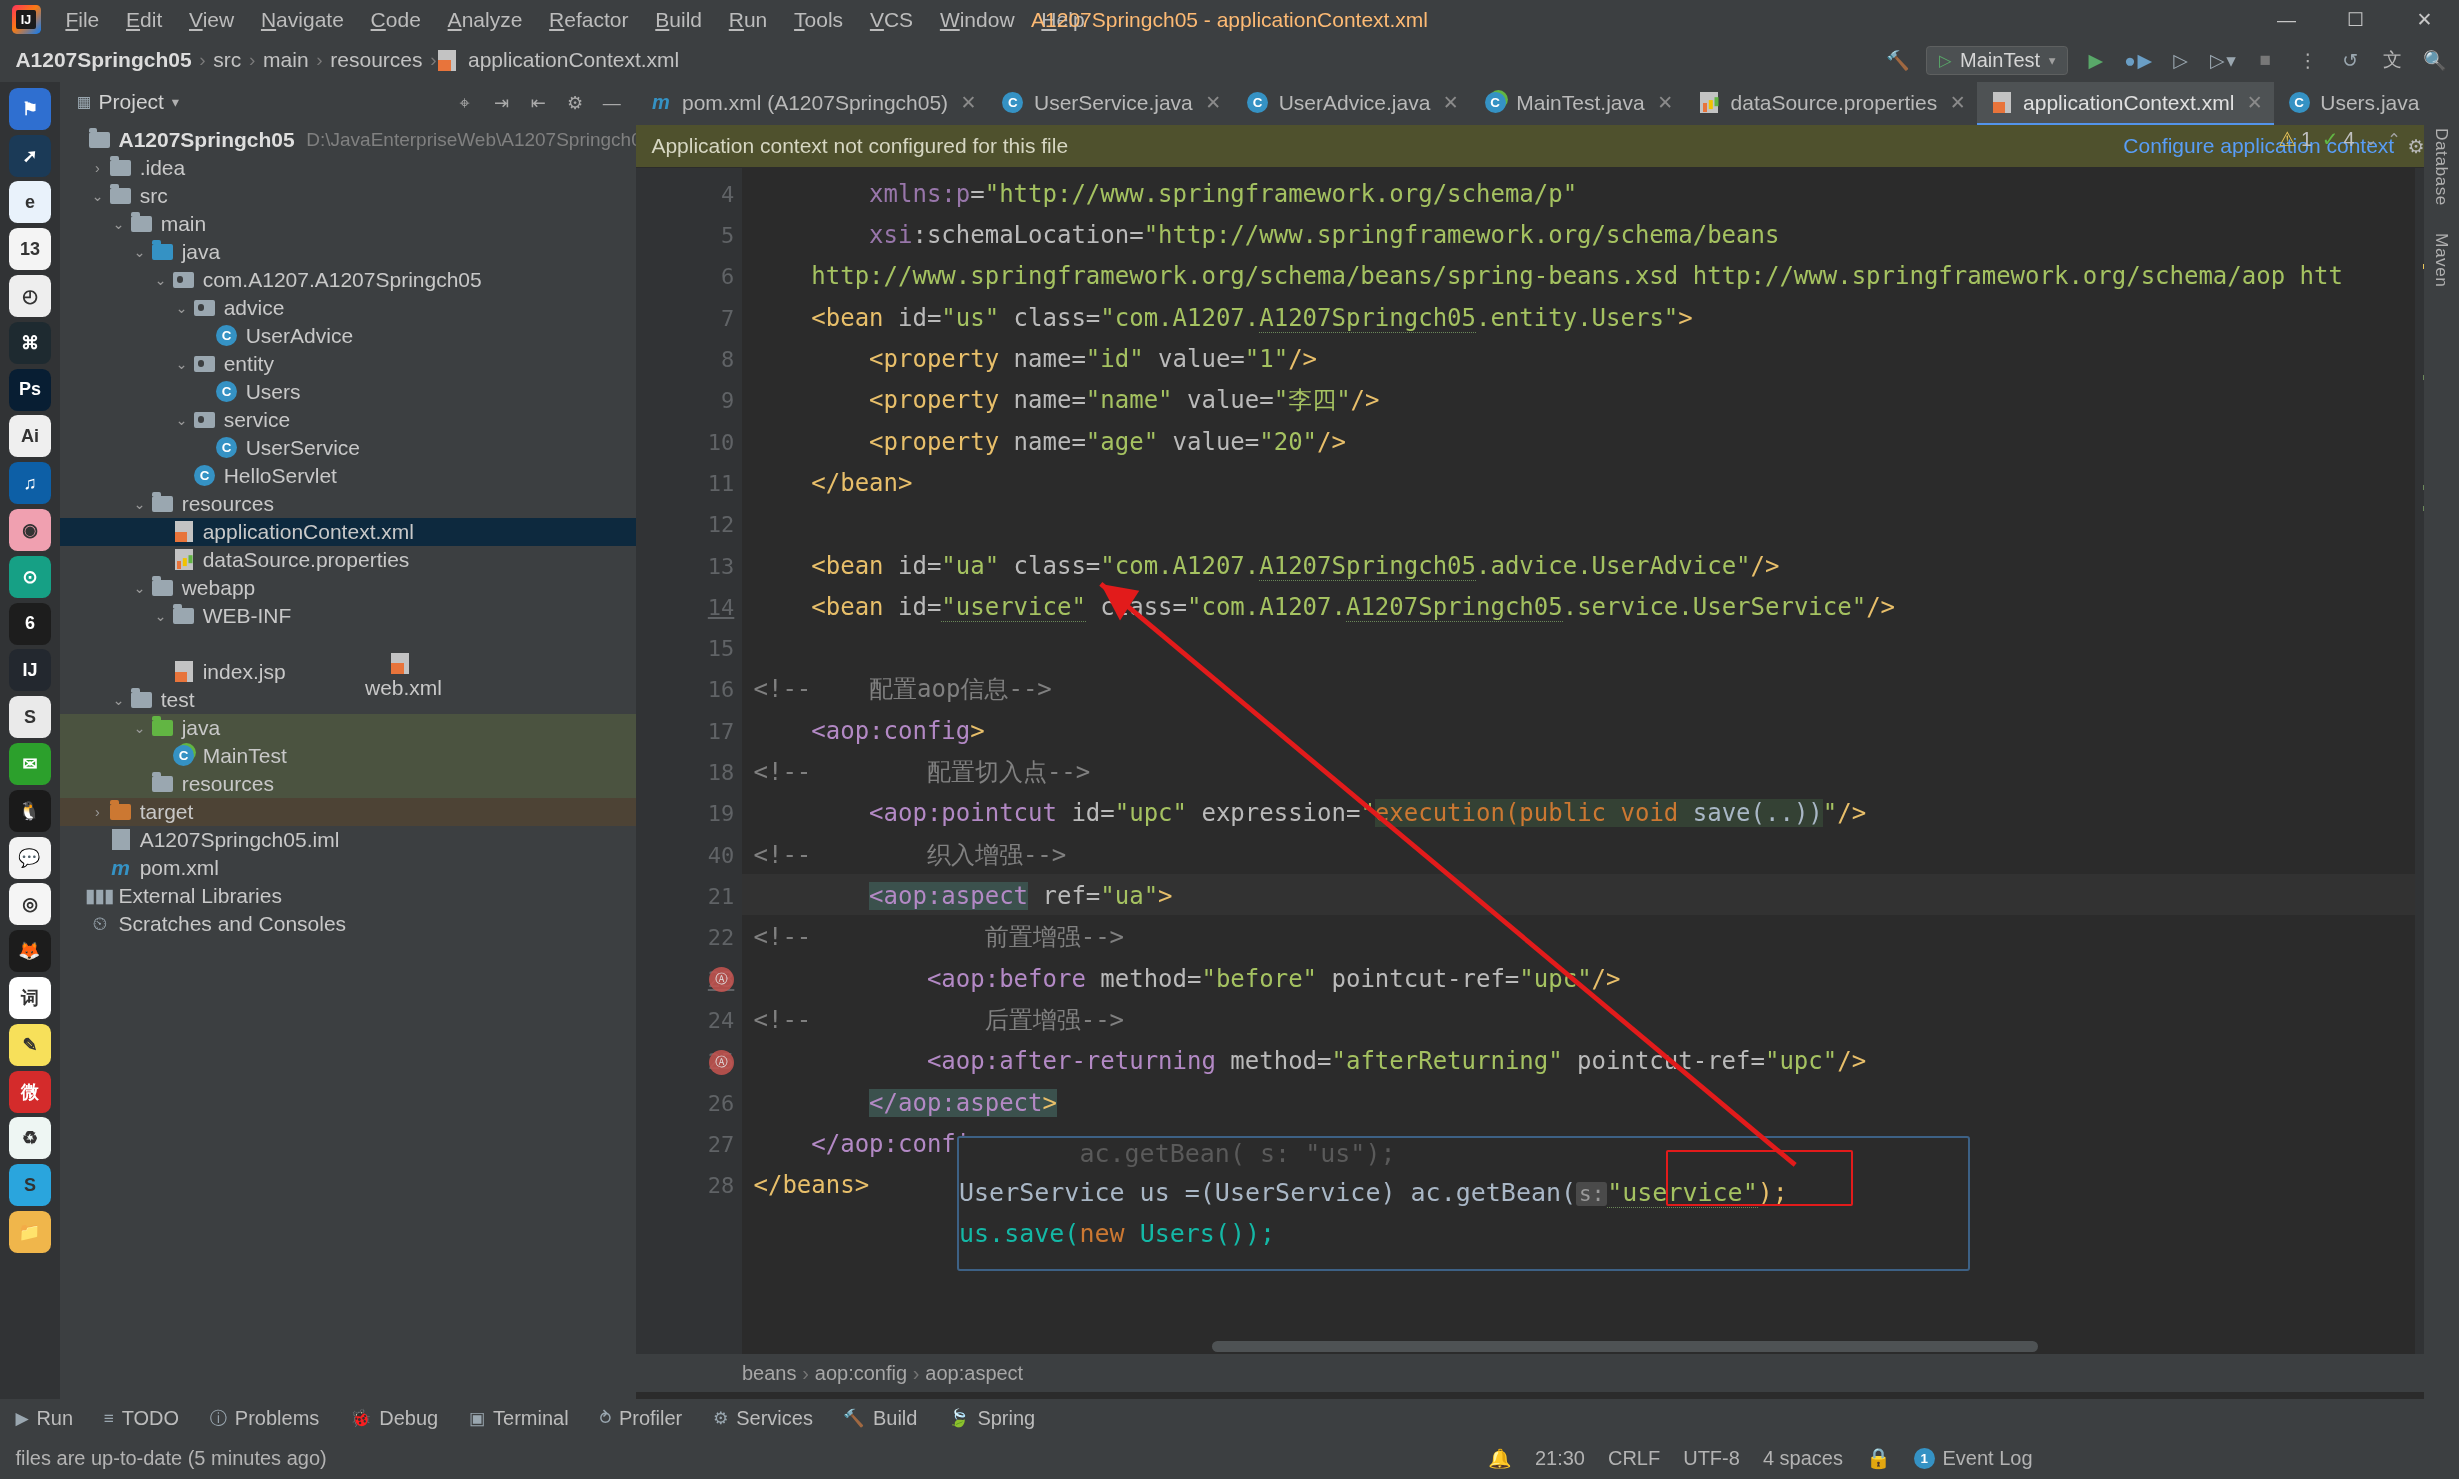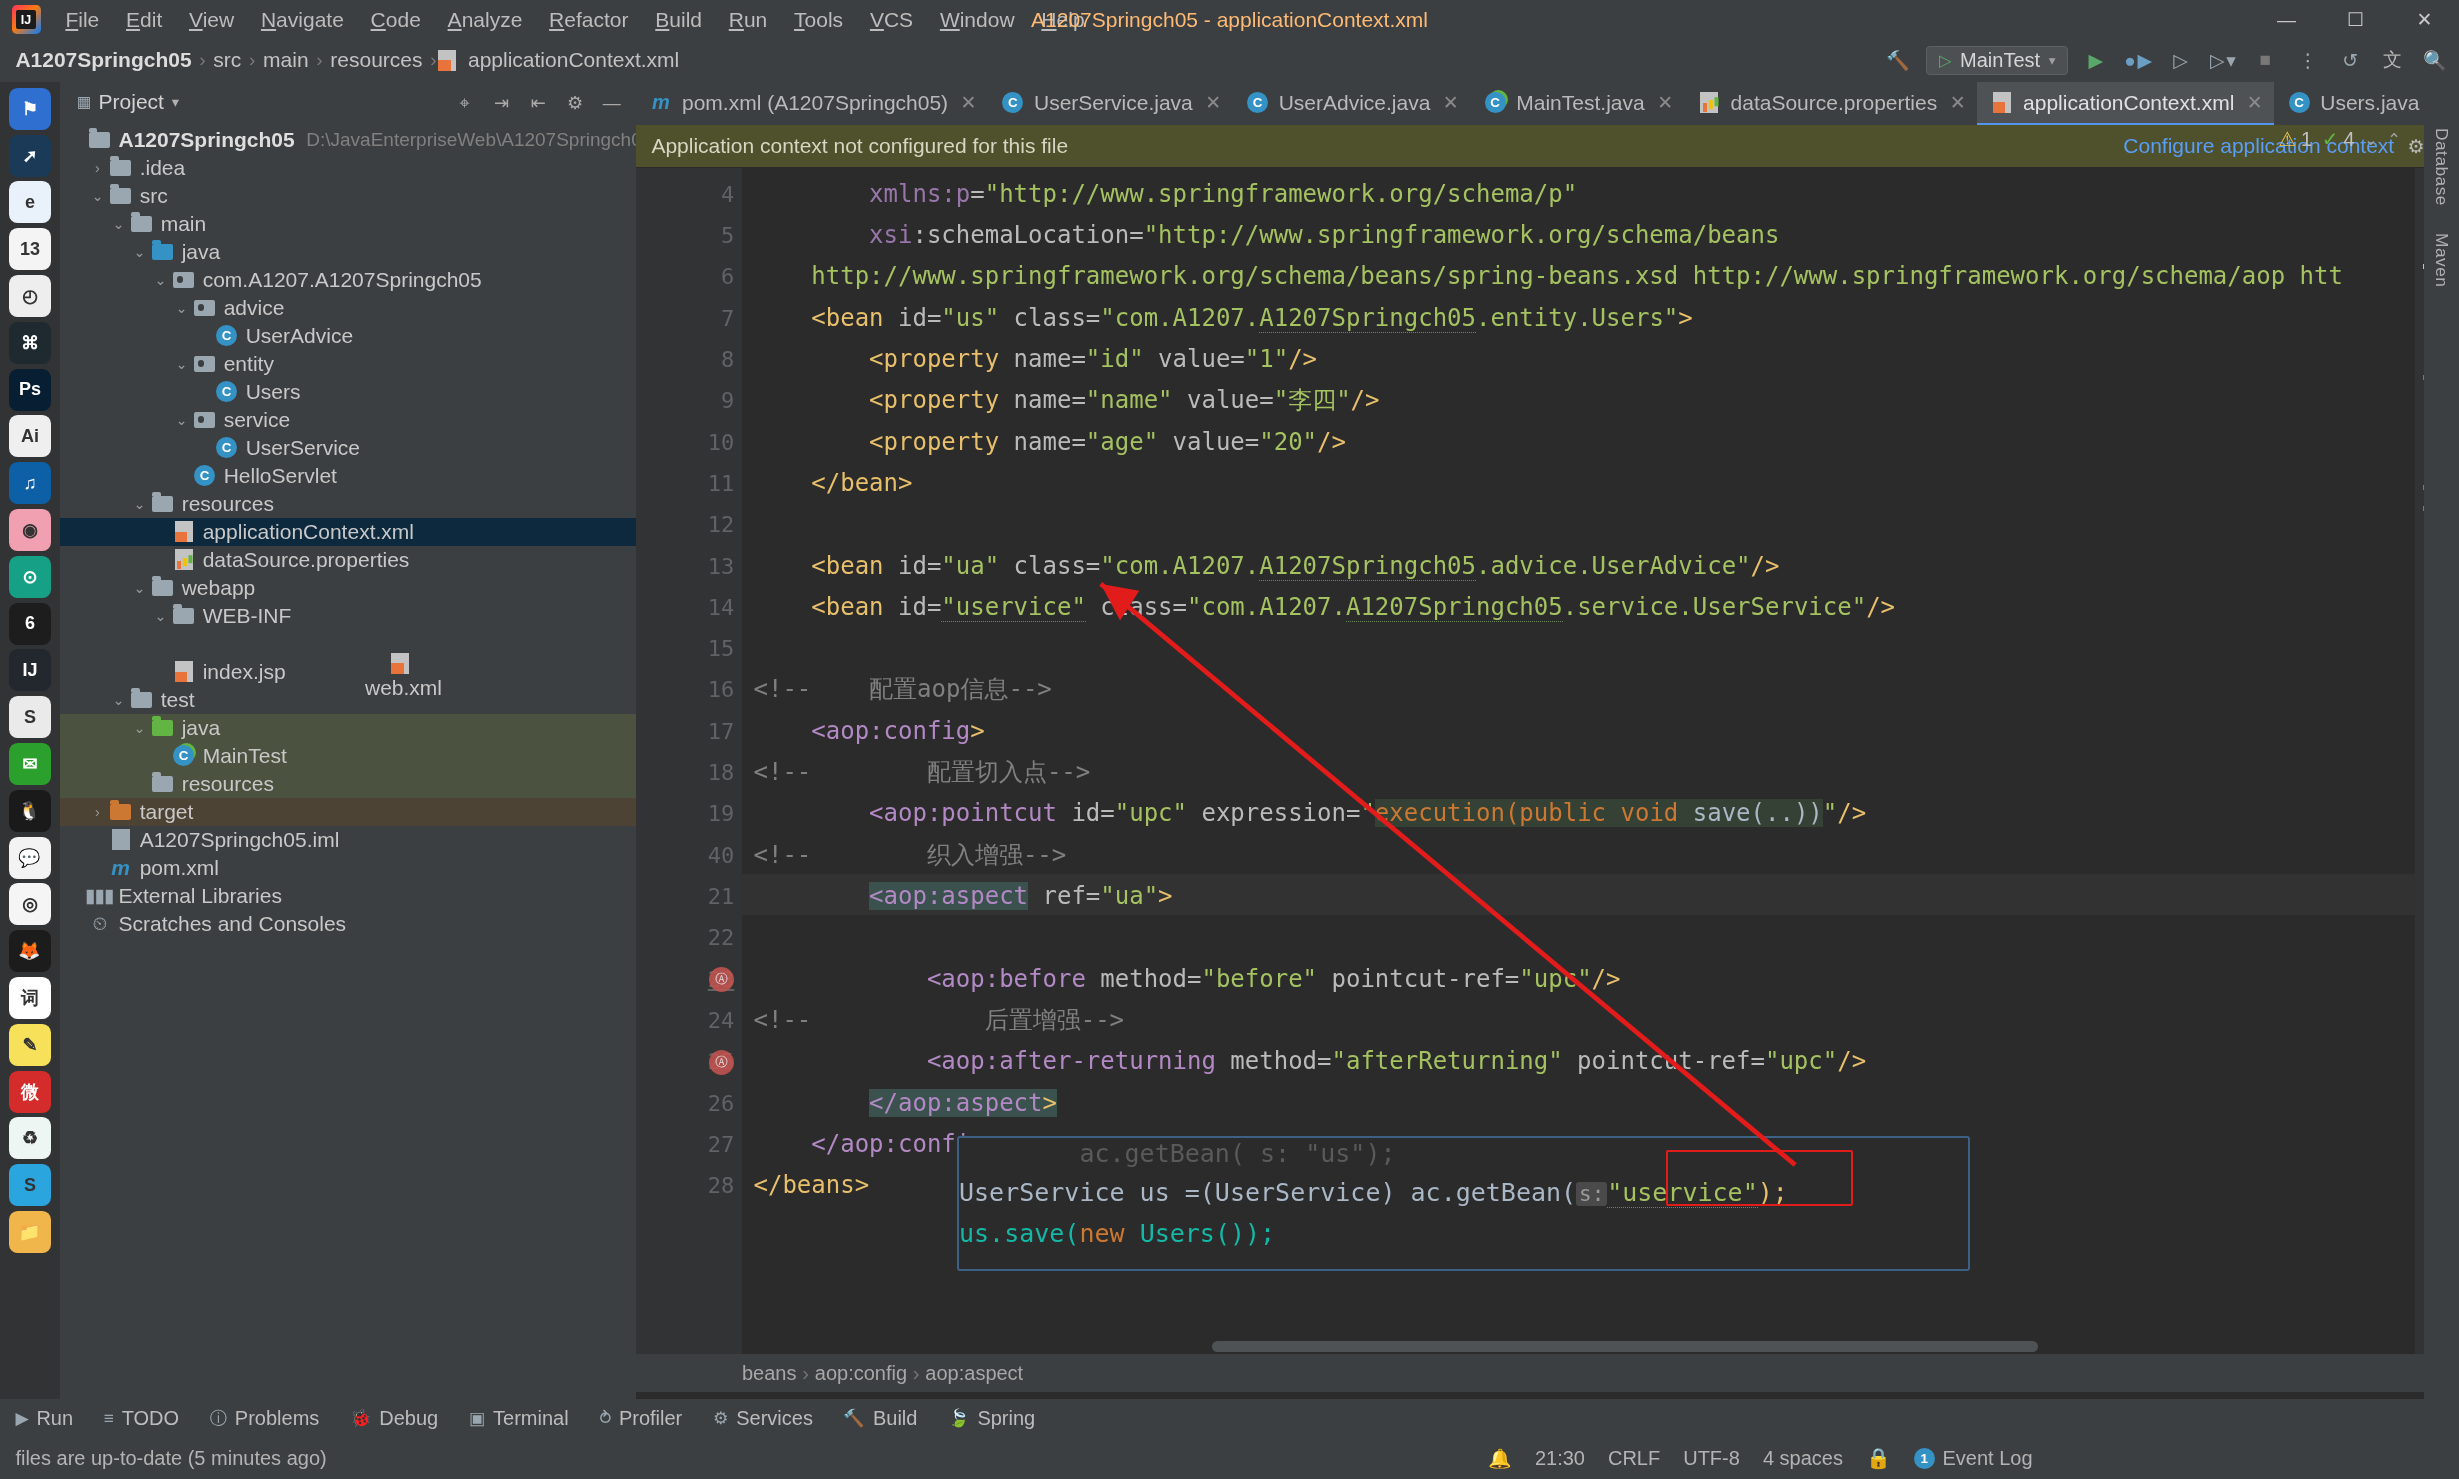--- a/index.html
+++ b/index.html
@@ -549,21 +549,21 @@
           <div class="lnum" style="top: 88px;">6</div>
           <div class="lnum" style="top: 130px;">7</div>
           <div class="fold" style="top: 130px; right: -25px;">⊖</div>
           <div class="lnum" style="top: 171px;">8</div>
           <div class="lnum" style="top: 212px;">9</div>
           <div class="lnum" style="top: 254px;">10</div>
           <div class="lnum" style="top: 295px;">11</div>
           <div class="fold" style="top: 295px; right: -25px;">⊖</div>
           <div class="lnum" style="top: 336px;">12</div>
           <div class="lnum" style="top: 378px;">13</div>
-          <div class="lnum" style="top: 419px;">14</div>
+          <div class="lnum" style="top: 419px; text-decoration: underline;">14</div>
           <div class="lnum" style="top: 460px;">15</div>
           <div class="lnum" style="top: 501px;">16</div>
           <div class="lnum" style="top: 543px;">17</div>
           <div class="fold" style="top: 543px; right: -25px;">⊖</div>
           <div class="lnum" style="top: 584px;">18</div>
           <div class="lnum" style="top: 625px;">19</div>
           <div class="lnum" style="top: 667px;">40</div>
           <div class="lnum" style="top: 708px;">21</div>
           <div class="fold" style="top: 708px; right: -25px;">⊖</div>
           <div class="lnum" style="top: 749px;">22</div>
@@ -592,20 +592,21 @@
           <pre class="codeline" style="position: absolute; left: 11.5px; top: 336px;">&nbsp;</pre>
           <pre class="codeline" style="position: absolute; left: 11.5px; top: 378px;"><span class="pl">    </span><span class="tg">&lt;bean </span><span class="at">id=</span><span class="va">"ua"</span><span class="at"> class=</span><span class="va">"com.A1207.<span class="squig">A1207Springch05</span>.advice.UserAdvice"</span><span class="tg">/&gt;</span></pre>
           <pre class="codeline" style="position: absolute; left: 11.5px; top: 419px;"><span class="pl">    </span><span class="tg">&lt;bean </span><span class="at">id=</span><span class="va"><span class="squig">"uservice"</span></span><span class="at"> class=</span><span class="va">"com.A1207.<span class="squig">A1207Springch05</span>.service.UserService"</span><span class="tg">/&gt;</span></pre>
           <pre class="codeline" style="position: absolute; left: 11.5px; top: 460px;">&nbsp;</pre>
           <pre class="codeline" style="position: absolute; left: 11.5px; top: 501px;"><span class="cm">&lt;!--    配置aop信息--&gt;</span></pre>
           <pre class="codeline" style="position: absolute; left: 11.5px; top: 543px;"><span class="pl">    </span><span class="tgp">&lt;aop:config</span><span class="tg">&gt;</span></pre>
           <pre class="codeline" style="position: absolute; left: 11.5px; top: 584px;"><span class="cm">&lt;!--        配置切入点--&gt;</span></pre>
           <pre class="codeline" style="position: absolute; left: 11.5px; top: 625px;"><span class="pl">        </span><span class="tgp">&lt;aop:pointcut </span><span class="at">id=</span><span class="va">"upc"</span><span class="at"> expression=</span><span class="va">"</span><span class="hl"><span style="color:#cc7832">execution(</span><span style="color:#cc7832">public void </span><span style="color:#a9b7c6">save(..))</span></span><span class="va">"</span><span class="tg">/&gt;</span></pre>
           <pre class="codeline" style="position: absolute; left: 11.5px; top: 667px;"><span class="cm">&lt;!--        织入增强--&gt;</span></pre>
           <pre class="codeline" style="position: absolute; left: 11.5px; top: 708px;"><span class="pl">        </span><span class="hl2"><span class="tgp">&lt;aop:aspect</span></span><span class="at"> ref=</span><span class="va">"ua"</span><span class="tg">&gt;</span></pre>
+          <pre class="codeline" style="position: absolute; left: 11.5px; top: 749px;"><span class="cm">&lt;!--            前置增强--&gt;</span></pre>
           <pre class="codeline" style="position: absolute; left: 11.5px; top: 791px;"><span class="pl">            </span><span class="tgp">&lt;aop:before </span><span class="at">method=</span><span class="va">"before"</span><span class="at"> pointcut-ref=</span><span class="va">"upc"</span><span class="tg">/&gt;</span></pre>
           <pre class="codeline" style="position: absolute; left: 11.5px; top: 832px;"><span class="cm">&lt;!--            后置增强--&gt;</span></pre>
           <pre class="codeline" style="position: absolute; left: 11.5px; top: 873px;"><span class="pl">            </span><span class="tgp">&lt;aop:after-returning </span><span class="at">method=</span><span class="va">"afterReturning"</span><span class="at"> pointcut-ref=</span><span class="va">"upc"</span><span class="tg">/&gt;</span></pre>
           <pre class="codeline" style="position: absolute; left: 11.5px; top: 915px;"><span class="pl">        </span><span class="hl2"><span class="tgp">&lt;/aop:aspect</span><span class="tg">&gt;</span></span></pre>
           <pre class="codeline" style="position: absolute; left: 11.5px; top: 956px;"><span class="pl">    </span><span class="tgp">&lt;/aop:config</span><span class="tg">&gt;</span></pre>
           <pre class="codeline" style="position: absolute; left: 11.5px; top: 997px;"><span class="tg">&lt;/beans&gt;</span></pre>
         </div>
     </div>
 
     <div class="markers">

